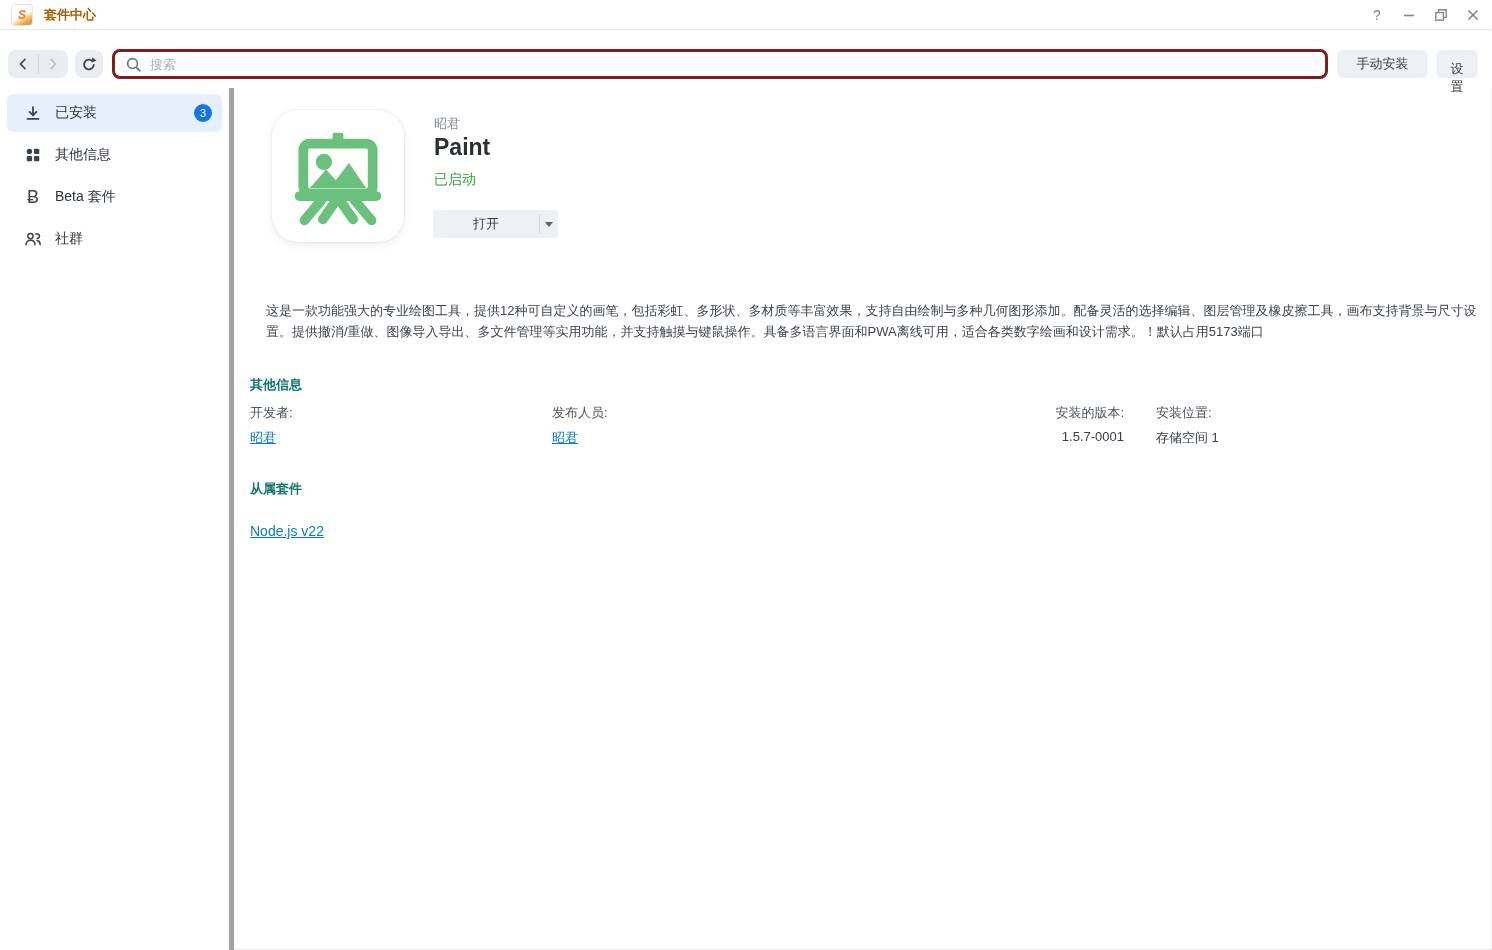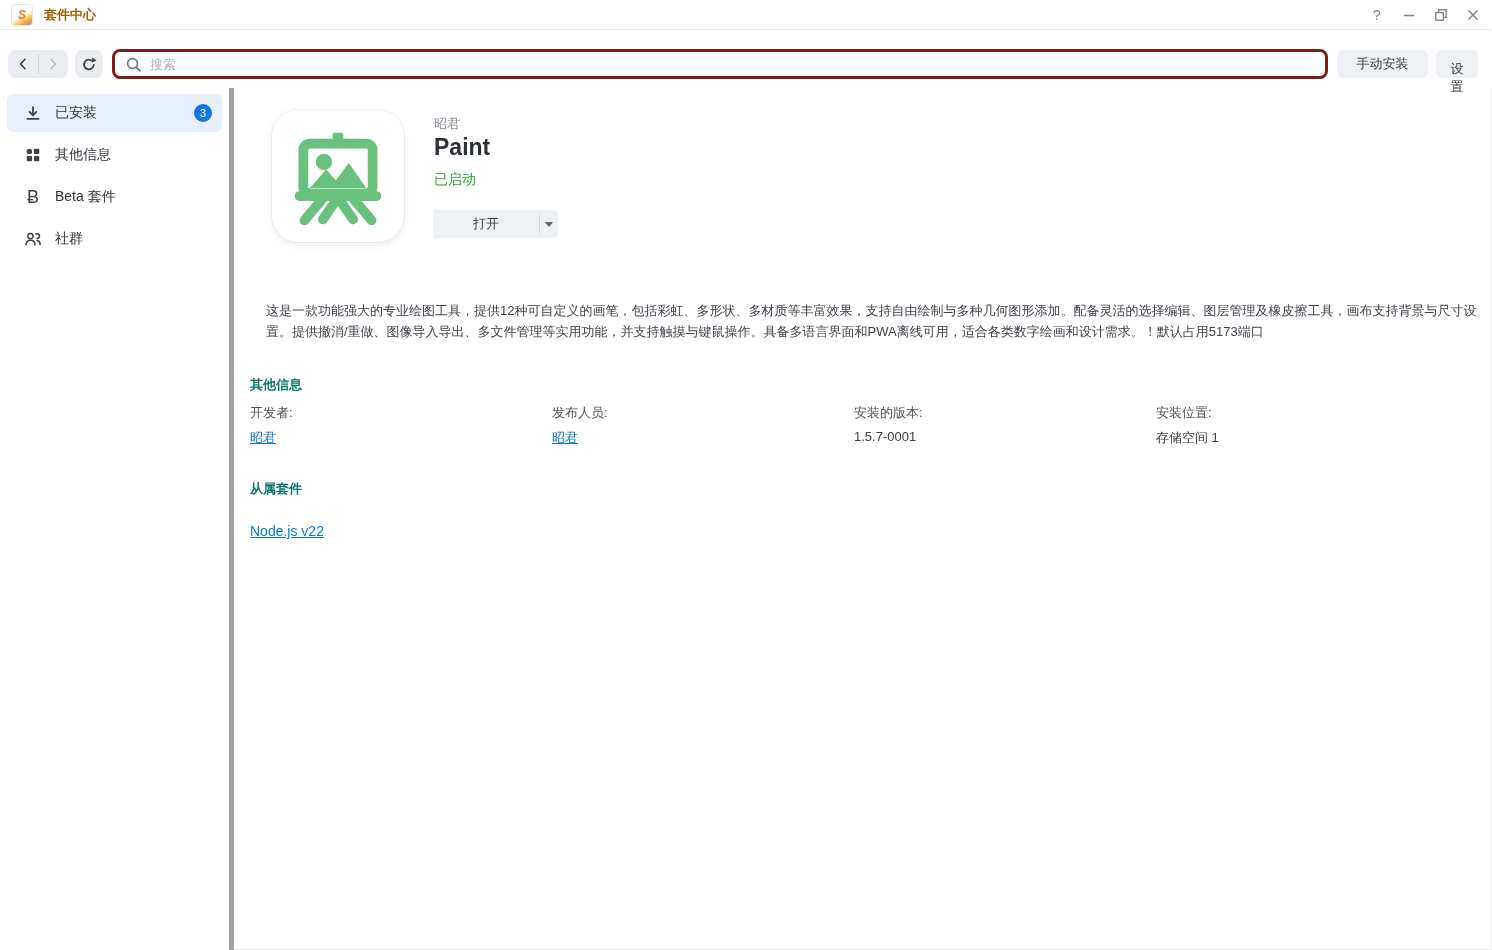--- a/index.html
+++ b/index.html
@@ -227,21 +227,21 @@
   <div class="section-title" id="title-other">其他信息</div>
 
   <div class="info-field" style="left:250px;">
     <div class="info-label">开发者:</div>
     <a class="link info-value">昭君</a>
   </div>
   <div class="info-field" style="left:552px;">
     <div class="info-label">发布人员:</div>
     <a class="link info-value">昭君</a>
   </div>
-  <div class="info-field" style="left:854px;">
+  <div class="info-field" style="left:834px;text-align:right;">
     <div class="info-label">安装的版本:</div>
     <span class="info-value">1.5.7-0001</span>
   </div>
   <div class="info-field" style="left:1156px;">
     <div class="info-label">安装位置:</div>
     <span class="info-value">存储空间 1</span>
   </div>
 
   <div class="section-title" id="title-deps">从属套件</div>
   <a class="link dep-link">Node.js v22</a>

